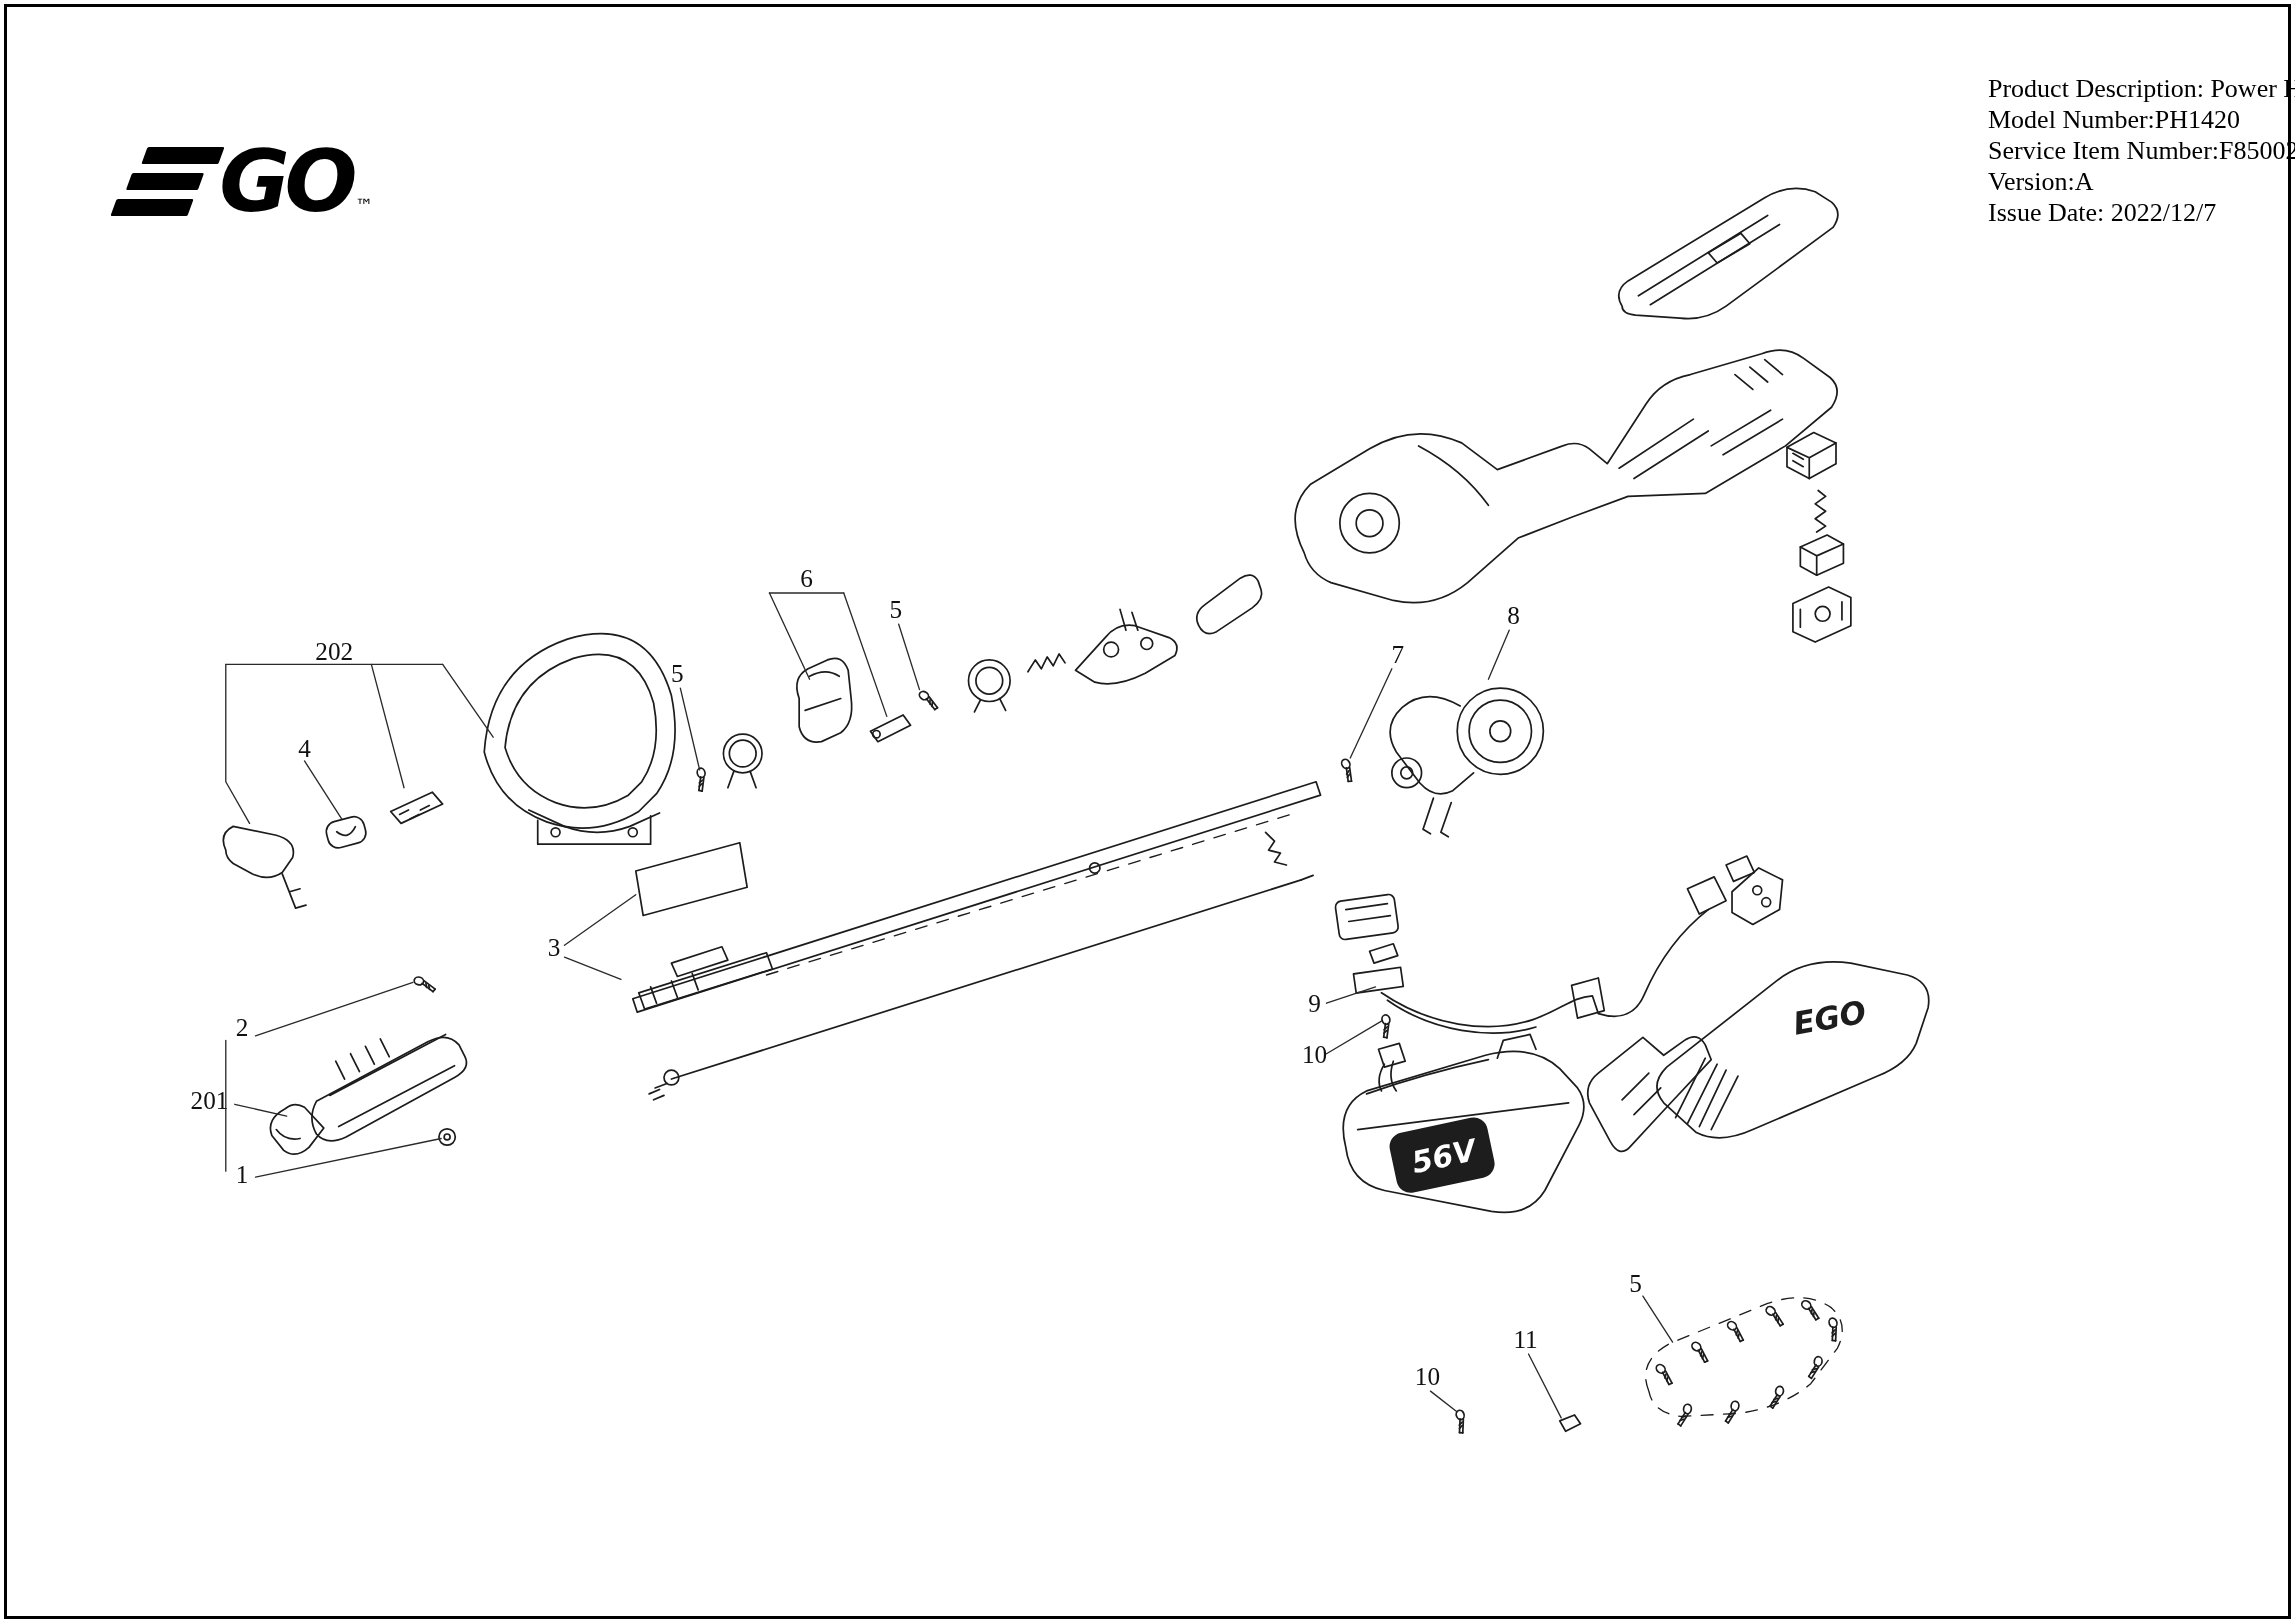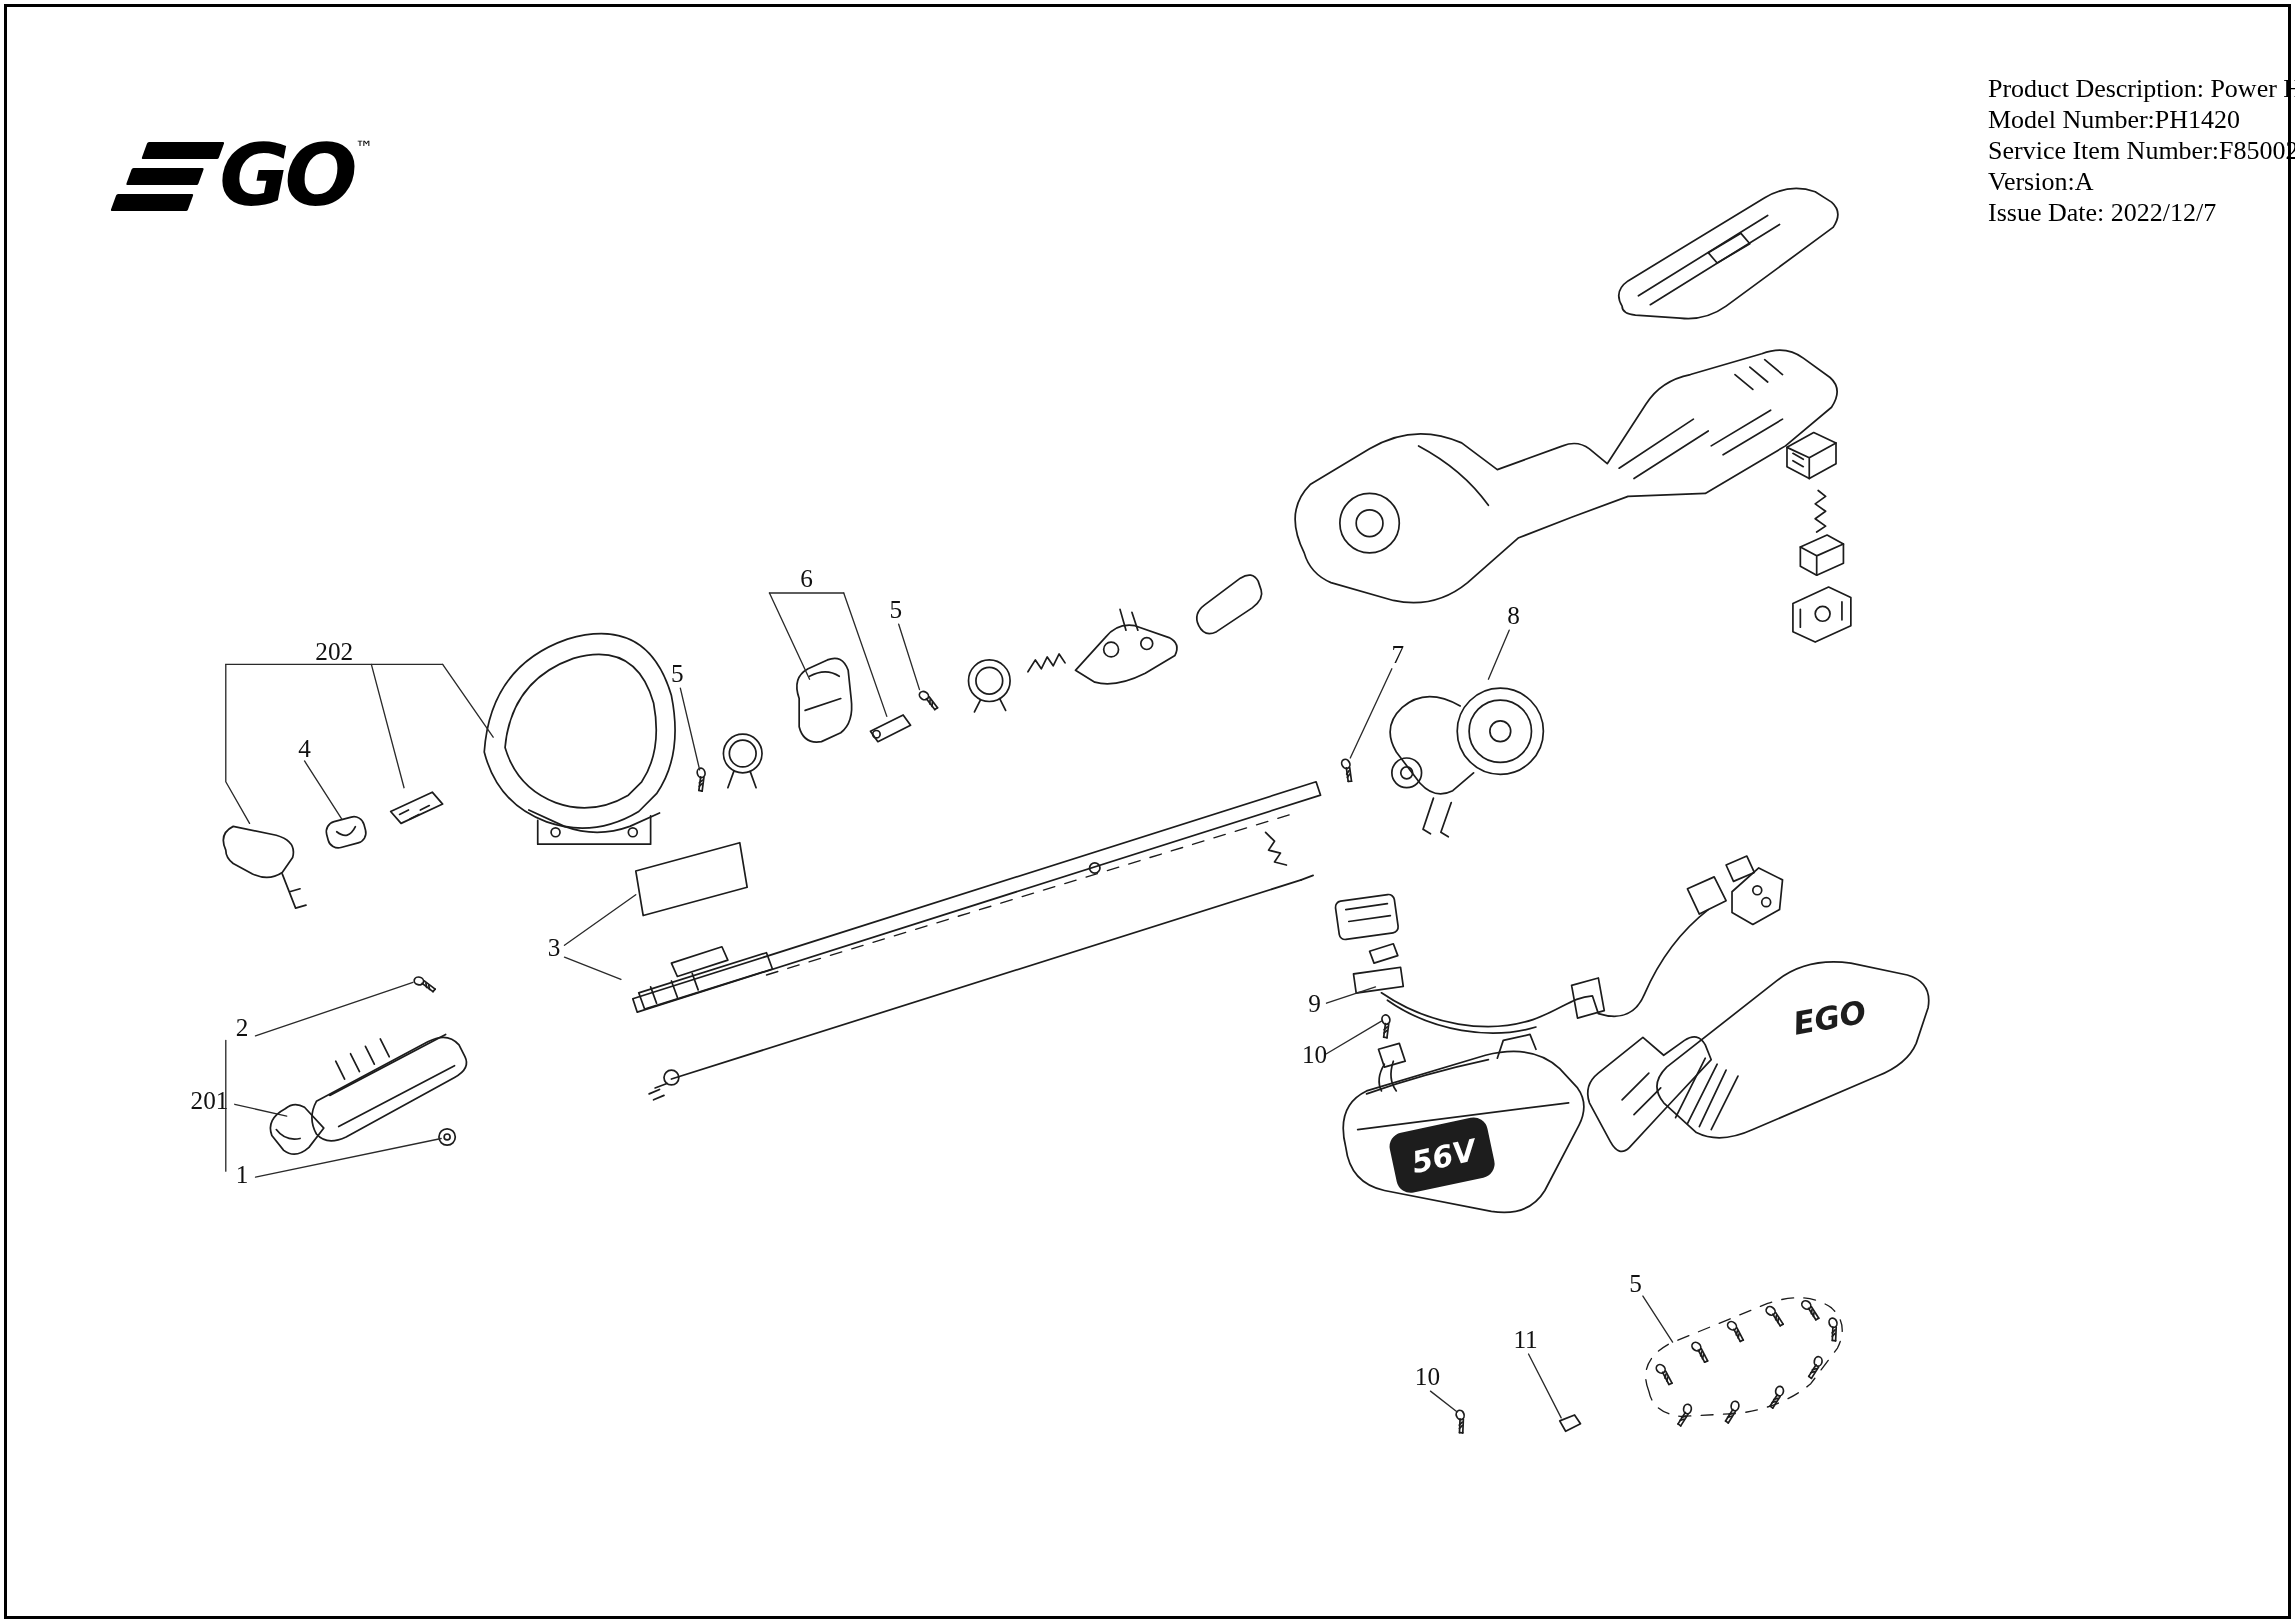--- a/index.html
+++ b/index.html
@@ -1,21 +1,21 @@
 <!DOCTYPE html>
 <html style="font-size:12.2px"><head>
 <meta charset="utf-8">
 <style>
   html,body{margin:0;padding:0;background:#fff;}
   .canvas{position:relative;width:2295px;height:1623px;background:#ffffff;overflow:hidden;
           font-family:"Liberation Serif", serif;}
   .page-border{position:absolute;left:3.8px;top:3.8px;right:3.8px;bottom:3.8px;border:3.1px solid #000;pointer-events:none;}
 
   
-  .logo{position:absolute;left:126px;top:131px;display:flex;align-items:flex-start;height:92px;}
+  .logo{position:absolute;left:126px;top:124px;display:flex;align-items:flex-end;height:92px;}
   .logo-bars{position:relative;width:84px;height:69px;margin-top:10.7px;transform:skewX(-20deg);}
   .logo-bars i{position:absolute;height:17px;background:#000;border-radius:1.5px;}
   .logo-bars i:nth-child(1){top:0;left:9.2px;width:77px;}
   .logo-bars i:nth-child(2){top:26px;left:3.1px;width:72px;}
   .logo-bars i:nth-child(3){top:52px;left:-3.1px;width:77px;}
   .logo-go{font-family:"DejaVu Sans",sans-serif;font-style:italic;font-weight:bold;
            font-size:86px;line-height:70px;letter-spacing:-5.4px;color:#000;margin-left:9.2px;margin-top:9.2px;}
   .logo-tm{font-family:"DejaVu Sans",sans-serif;font-size:18.4px;margin-top:6.1px;margin-left:3.1px;color:#000;}
 
   

